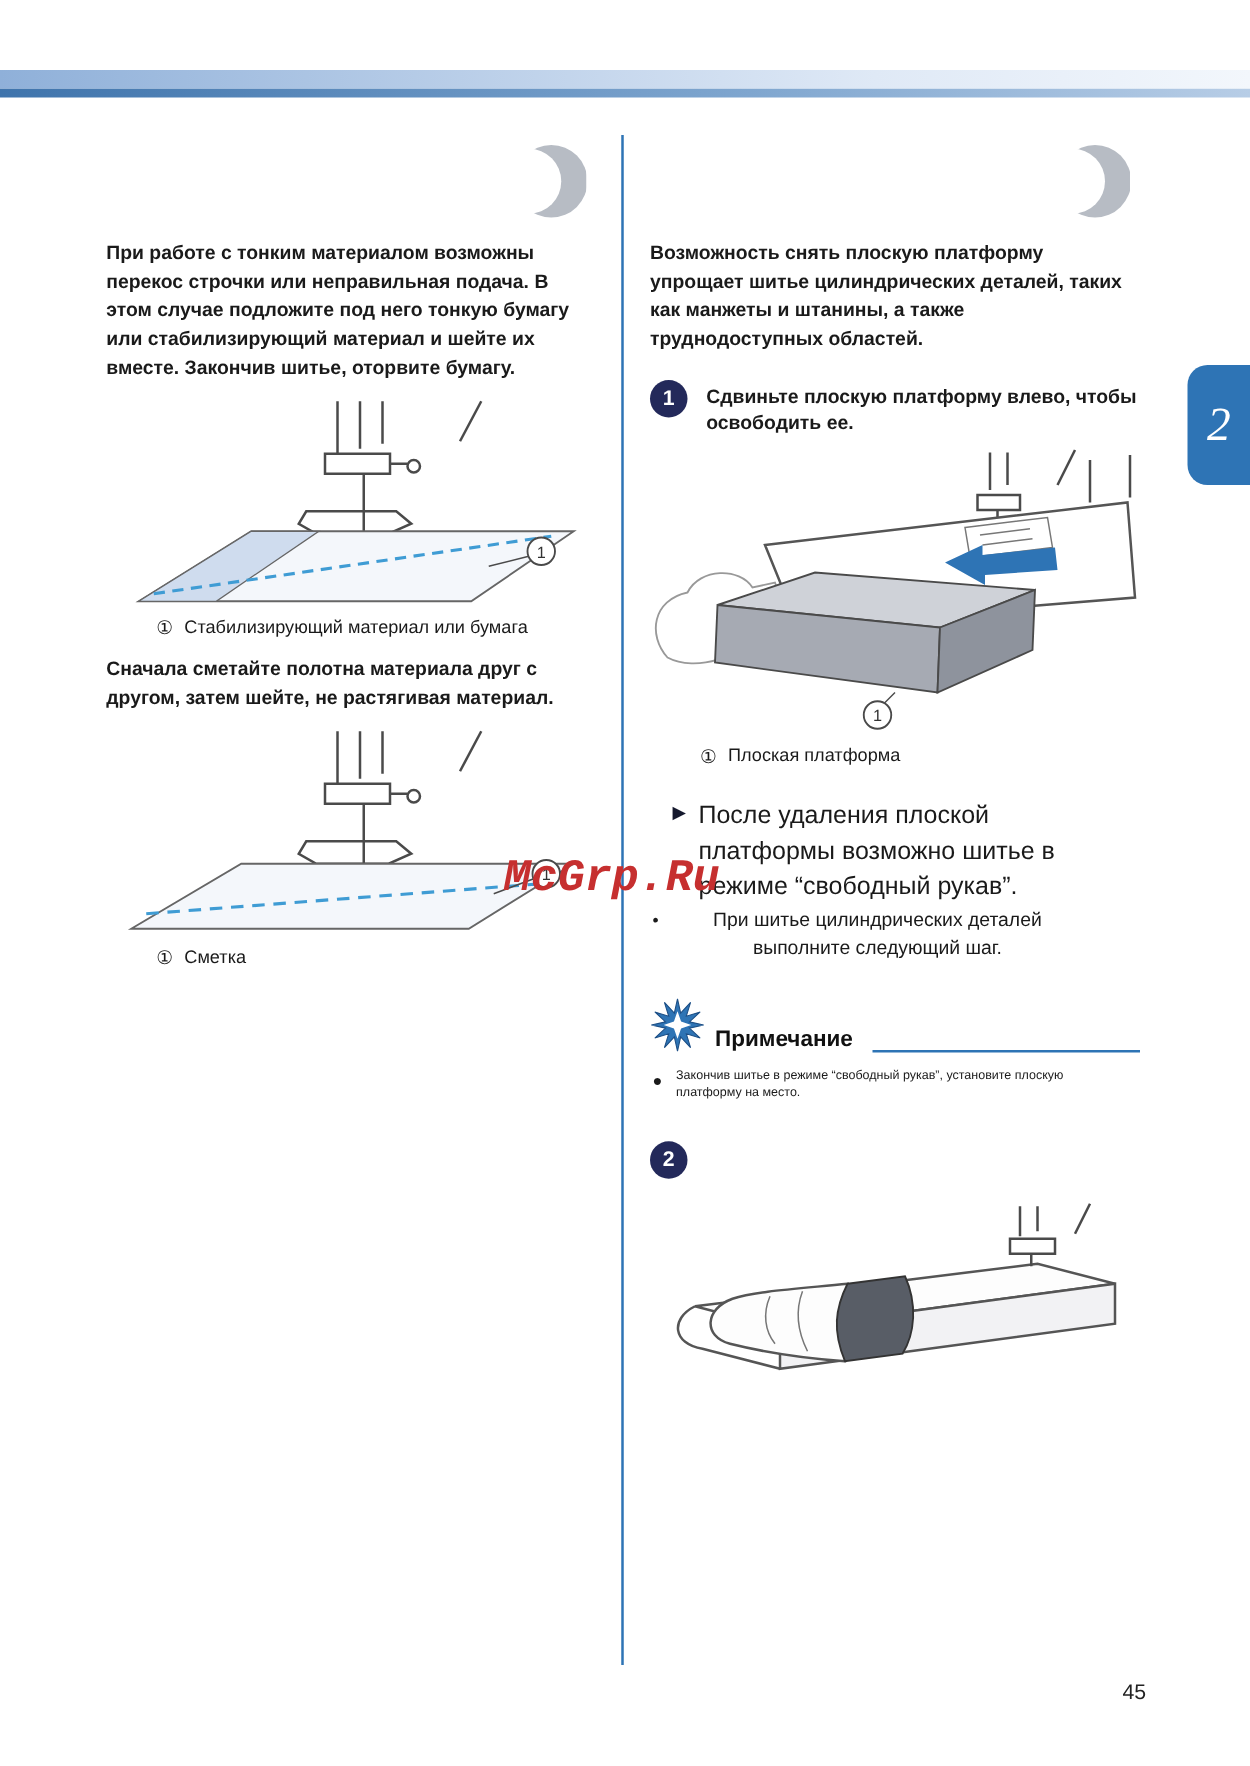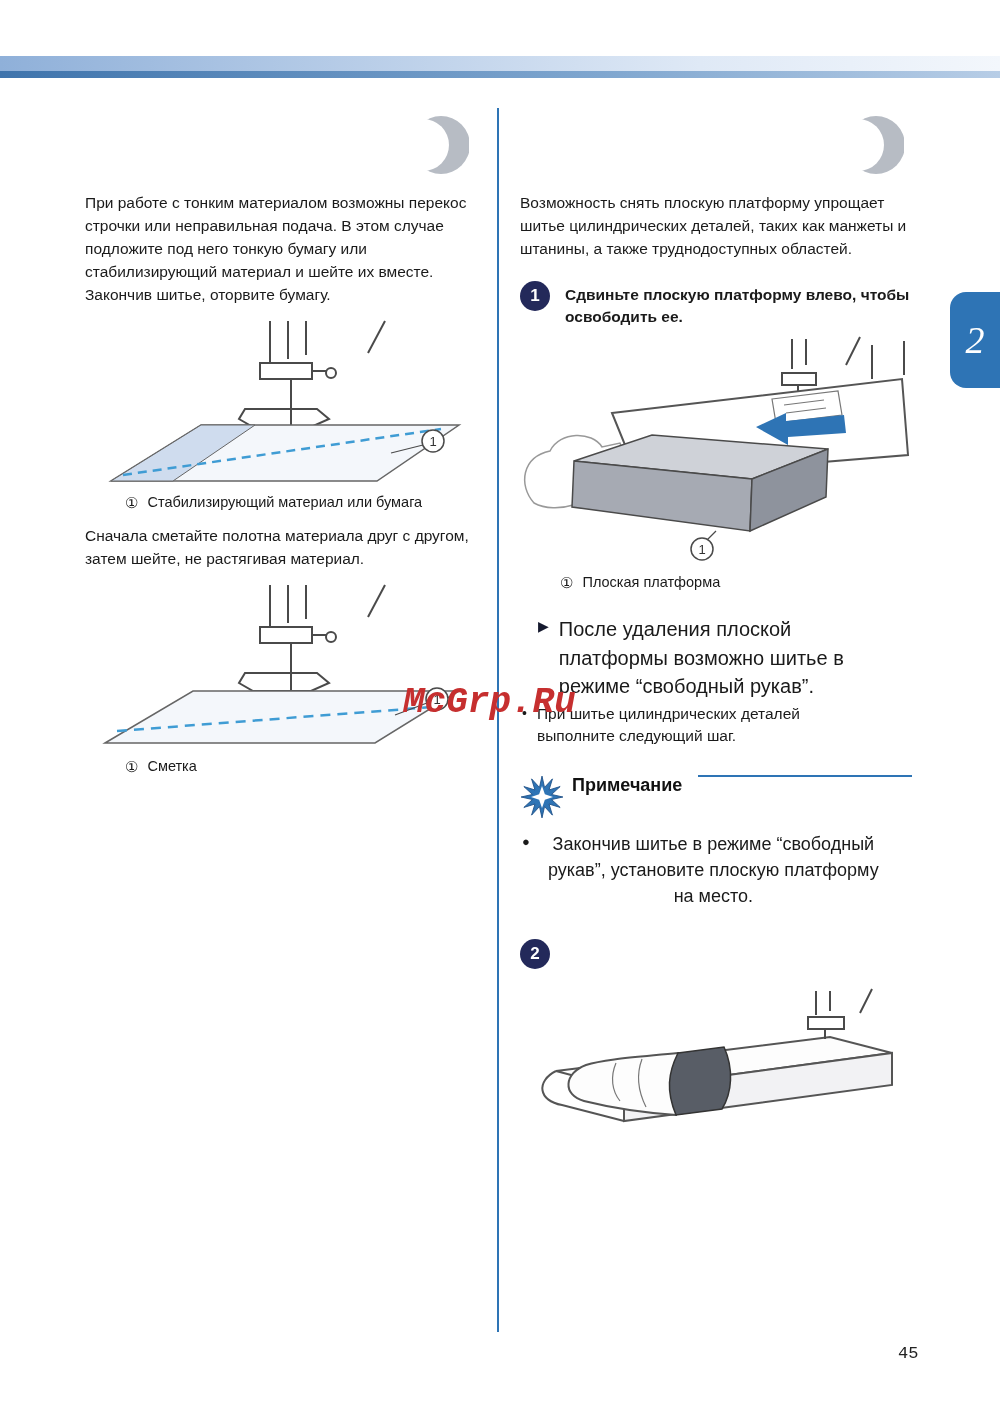--- a/index.html
+++ b/index.html
@@ -22,56 +22,56 @@
   .col-left{left:85px;width:390px;}
   .col-right{left:520px;width:392px;}
 
   
   .section-header{position:relative;height:68px;margin-bottom:12px;}
   .crescent{position:absolute;left:326px;top:0;z-index:0;}
   .header-box{position:relative;z-index:1;width:332px;min-height:64px;background:#c4d8ef;
     border-radius:0 16px 16px 0;display:flex;align-items:center;box-sizing:border-box;}
   .header-box h2{margin:0;padding:8px 12px;font-size:20px;line-height:1.28;font-weight:bold;color:#14183f;}
 
-  .body-text{font-size:15.5px;line-height:1.48;margin:12px 0 10px;color:#1a1a1a;}
+  .body-text{font-size:15.5px;line-height:1.48;margin:12px 0 10px;color:#1a1a1a;font-weight:bold;}
 
   .fig{position:relative;margin:8px 0 6px;}
   .fig svg{display:block;}
 
   .caption{display:flex;gap:9px;margin:2px 0 0 40px;font-size:14.5px;line-height:1.35;align-items:flex-start;}
   .cap-marker{font-size:15px;}
 
   .mt26{margin-top:26px;}
 
   .step{display:flex;gap:15px;align-items:flex-start;margin:20px 0 8px;}
   .step-num{width:30px;height:30px;border-radius:50%;background:#23295a;color:#fff;font-weight:bold;
     font-size:17px;display:flex;align-items:center;justify-content:center;flex:none;}
   .step-text{font-weight:bold;font-size:15.5px;line-height:1.4;padding-top:3px;max-width:345px;}
 
   .result{display:flex;gap:10px;margin:22px 0 0 18px;}
   .result-marker{color:#15192e;font-size:14px;padding-top:3px;}
   .result p{margin:0;font-size:20px;line-height:1.42;max-width:320px;}
 
   .sub-bullet{display:flex;gap:10px;margin:2px 0 0 2px;}
   .sub-bullet .marker{font-size:14px;padding-top:2px;}
-  .sub-bullet p{margin:0;font-size:15.5px;line-height:1.42;max-width:330px;}
+  .sub-bullet p{margin:0;font-size:15.5px;line-height:1.42;max-width:330px;text-align:center;}
 
   .note{margin-top:28px;}
-  .note-header{display:flex;align-items:flex-start;gap:8px;margin-bottom:12px;}
+  .note-header{display:flex;align-items:flex-end;gap:8px;margin-bottom:12px;}
   .note-icon{width:44px;height:44px;flex:none;}
   .note-title{font-size:18px;font-weight:bold;color:#111;}
   .note-rule{flex:1;height:2px;background:#2e74b5;margin-left:8px;}
   .note-bullet{display:flex;gap:11px;margin-left:2px;}
   .note-bullet .marker{font-size:13px;padding-top:3px;}
-  .note-bullet p{margin:0;font-size:18px;line-height:1.45;max-width:345px;text-align:center;}
+  .note-bullet p{margin:0;font-size:10px;line-height:1.45;max-width:345px;}
 
   .watermark{position:absolute;left:403px;top:682px;z-index:50;color:#c62f2f;
     font-family:Liberation Mono, monospace;font-style:italic;font-weight:bold;font-size:36px;}
 
-  .page-number{position:absolute;left:898px;top:1344px;font-size:17px;color:#222;font-family:Liberation Mono, monospace;}
+  .page-number{position:absolute;left:898px;top:1344px;font-size:17px;color:#222;}
 </style>
 </head>
 <body>
 
 <div class="page">
 
   <div class="topbar-light"></div>
   <div class="topbar-dark"></div>
   <div class="divider"></div>
 

